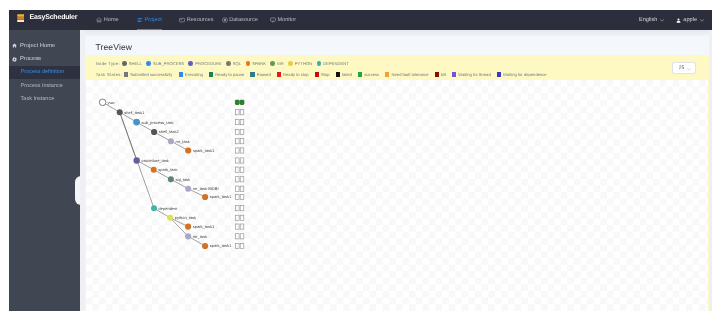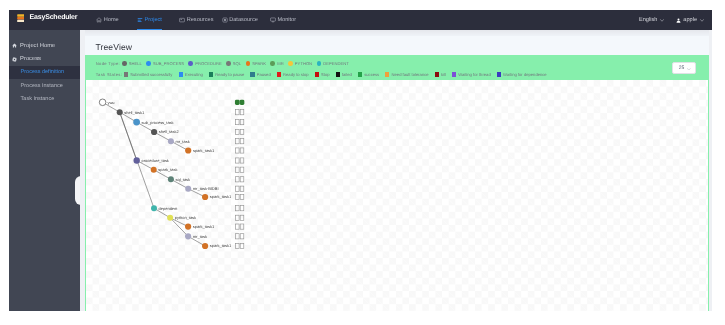--- a/index.html
+++ b/index.html
@@ -27,21 +27,21 @@
   .collapse-handle{position:absolute;left:66.3px;top:146px;width:5.4px;height:29px;
     background:#f4f5f7;border-radius:12px 0 0 12px;}
   .side-item{height:13.4px;display:flex;align-items:center;padding-left:2.7px;color:#d2d5dc;font-size:5.8px;}
   .side-item .ico{width:5.0px;height:5.0px;margin-right:3.4px;flex:none;}
   .side-sub{height:13.4px;display:flex;align-items:center;padding-left:11.6px;color:#b4b8c2;font-size:5.5px;position:relative;}
   .side-sub.sel{background:#2e3140;color:#3a8ee6;}
   .side-sub.sel:after{content:"";position:absolute;left:71.5px;top:0;width:3px;height:13.4px;background:#dce9f5;}
 
   
   .content{position:absolute;left:71px;top:20px;width:632px;height:281px;background:#eef0f4;}
-  .panel{position:absolute;left:5.3px;top:0px;width:624px;height:281px;background:#86efac;}
+  .panel{position:absolute;left:5.3px;top:0px;width:624px;height:281px;background:#fef9c3;}
   .hdrband{position:absolute;left:0;top:0;width:624px;height:6.2px;background:linear-gradient(#e5e7ec,#eff3f8);}
   .title{position:absolute;left:10.2px;top:12.3px;font-size:8.6px;color:#31343c;letter-spacing:.1px;}
   .legendbox{position:absolute;left:0;top:6.2px;width:624px;height:18.6px;background:#f4f8fc;}
   .legend{position:absolute;left:10.4px;font-size:4.15px;color:#70757c;display:flex;align-items:center;white-space:nowrap;}
   .lg{display:flex;align-items:center;margin-right:4.4px;}
   .lg-title{margin-right:1.8px;letter-spacing:0.33px;}
   .dot{width:4.7px;height:4.7px;border-radius:50%;margin-right:2.1px;flex:none;}
   .sq{width:4.1px;height:4.1px;margin-right:2.1px;flex:none;}
   .canvas{position:absolute;left:0.7px;top:50px;width:622px;height:231px;overflow:hidden;
     background-image:

